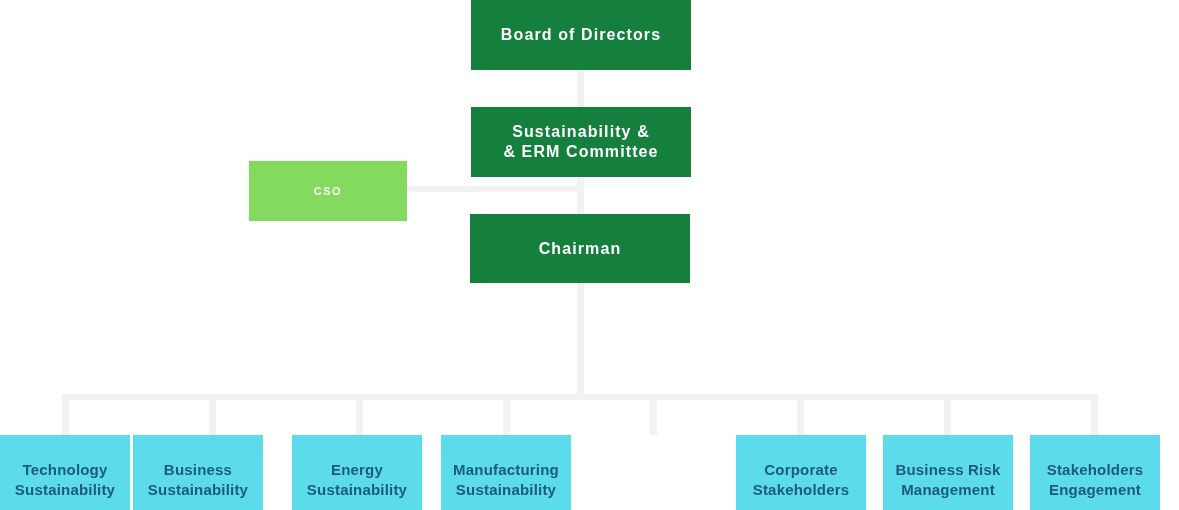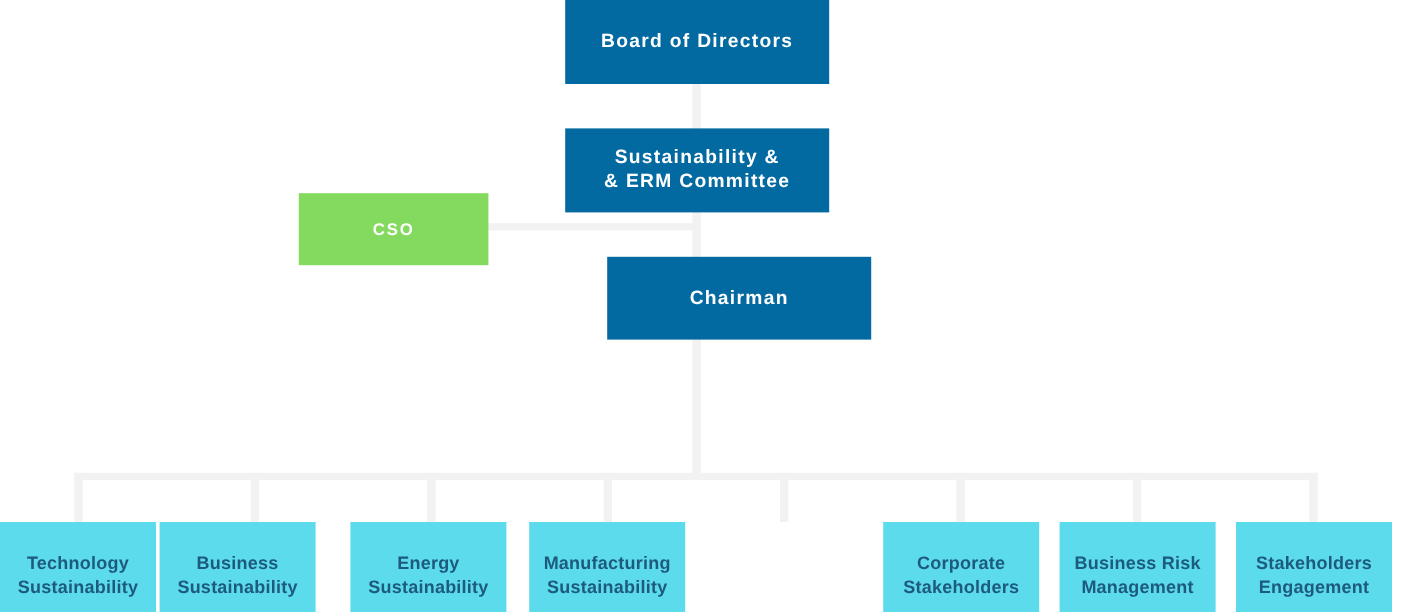--- a/index.html
+++ b/index.html
@@ -30,35 +30,35 @@
   .node {
     position: absolute;
     z-index: 2;
     display: flex;
     align-items: center;
     justify-content: center;
     text-align: center;
     box-sizing: border-box;
   }
   .node-blue {
-    background: #0369a1;
+    background: #15803d;
     color: #ffffff;
     font-size: 16px;
     font-weight: bold;
     letter-spacing: 1.1px;
   }
   .board    { left: 471px; top: 0;     width: 220px; height: 70px; }
   .committee{ left: 471px; top: 107px; width: 220px; height: 70px; line-height: 20px; }
   .committee .label { white-space: pre-line; }
-  .chairman { left: 470px; top: 214px; width: 220px; height: 69px; margin-left: 36px; }
+  .chairman { left: 470px; top: 214px; width: 220px; height: 69px; }
   .cso {
     left: 249px; top: 161px; width: 158px; height: 60px;
     background: #84d95f;
     color: #ffffff;
-    font-size: 14px;
+    font-size: 11px;
     font-weight: 600;
     letter-spacing: 1.5px;
   }
   .dept {
     top: 435px;
     width: 130px;
     height: 89px;
     background: #5cdbec;
     color: #1d5a80;
     font-size: 15px;

